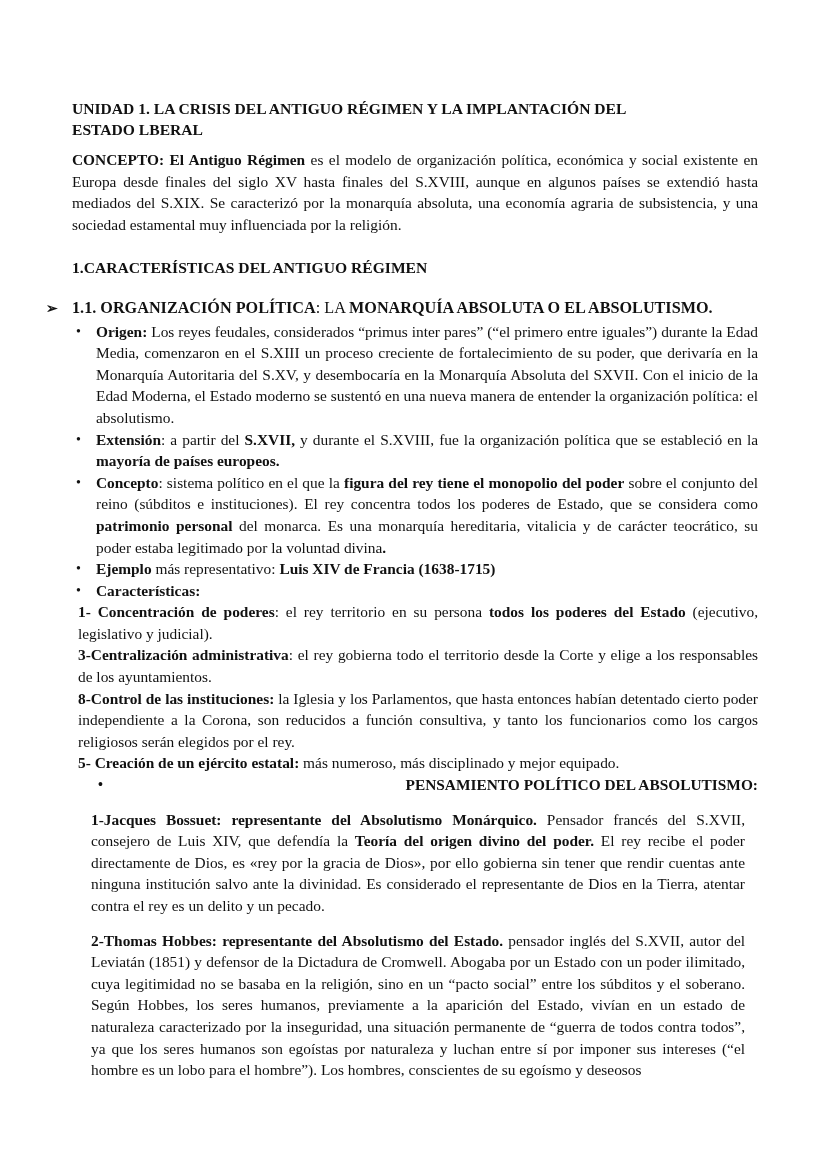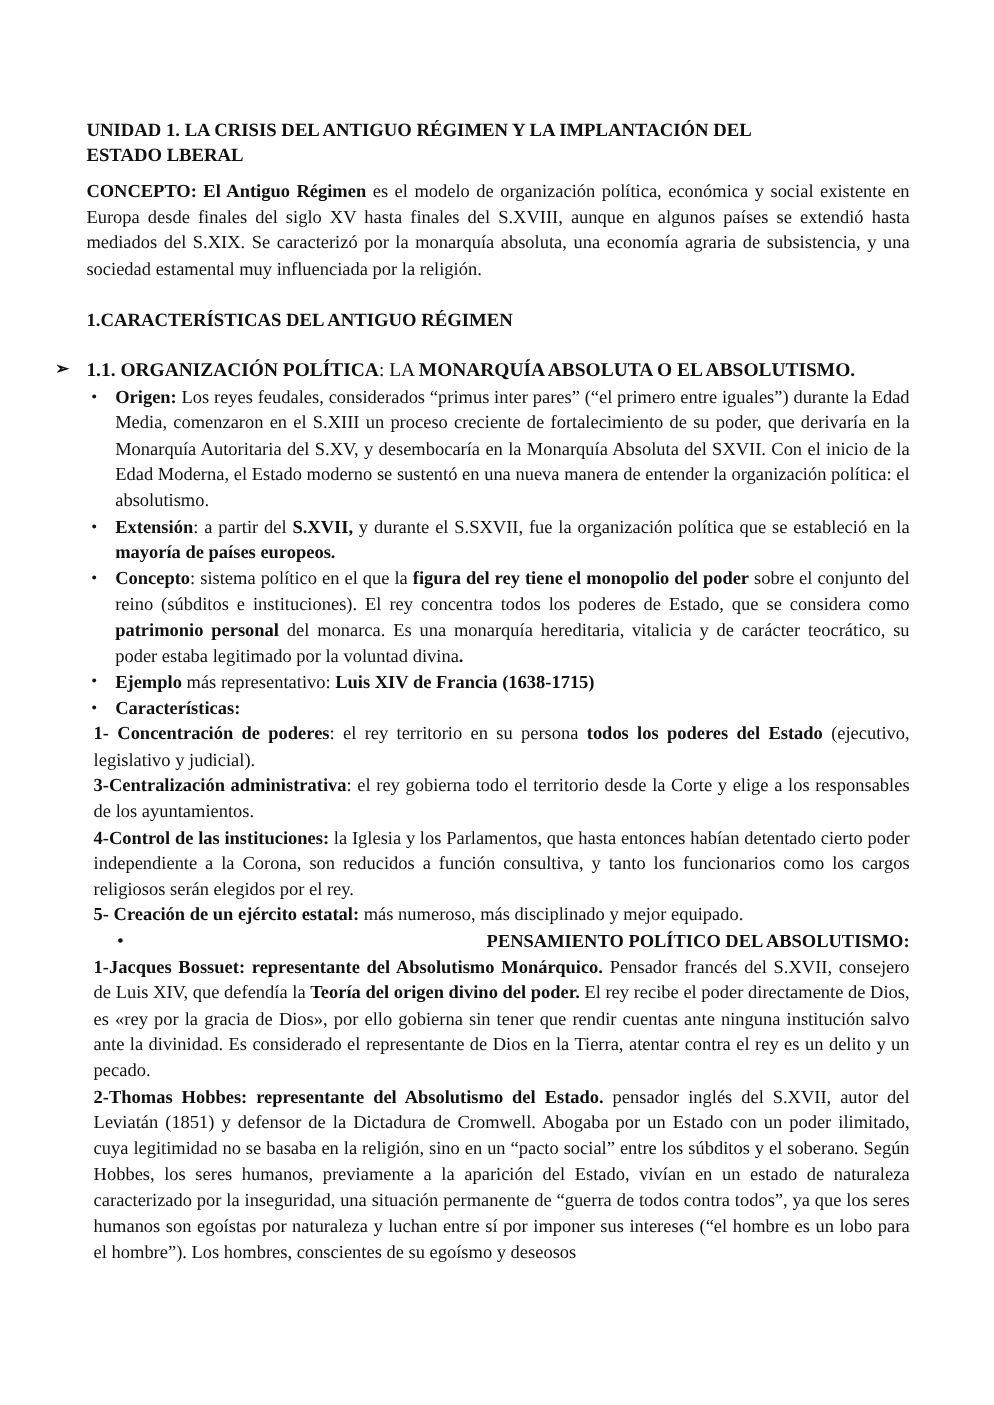--- a/index.html
+++ b/index.html
@@ -11,51 +11,51 @@
   .h1 { font-weight: bold; font-size: 15.6px; margin: 22px 0 19px 0; }
   .h2 { font-weight: bold; font-size: 16.2px; position: relative; margin: 0 0 1px 0; }
   .h2 .arrow { position: absolute; left: -26px; top: 0; font-size: 14px; }
   .h2 .normal { font-weight: normal; }
   ul.bullets { list-style: none; margin: 0; padding: 0 0 0 24px; }
   ul.bullets li { position: relative; text-align: justify; margin: 0; }
   ul.bullets li::before { content: "\2022"; position: absolute; left: -20px; top: 0; font-size: 14px; }
   .items p { margin: 0; text-align: justify; padding-left: 6px; }
   .pens { font-weight: bold; position: relative; padding-left: 46px; margin: 0; text-align: right; }
   .pens::before { content: "\2022"; position: absolute; left: 26px; font-size: 14px; }
-  .thinkers p { margin: 0; text-align: justify; padding-left: 6px; }
+  .thinkers p { margin: 13px; text-align: justify; padding-left: 6px; }
   b { font-weight: bold; }
 </style>
 </head>
 <body>
 
 <div class="page">
 
   <p class="title">
     <span>UNIDAD 1. LA CRISIS DEL ANTIGUO RÉGIMEN Y LA IMPLANTACIÓN DEL</span><br>
     <span>ESTADO LBERAL</span>
   </p>
 
   <p class="just"><b>CONCEPTO: El Antiguo Régimen</b><span> es el modelo de organización política, económica y social existente en Europa desde finales del siglo XV hasta finales del S.XVIII, aunque en algunos países se extendió hasta mediados del S.XIX. Se caracterizó por la monarquía absoluta, una economía agraria de subsistencia, y una sociedad estamental muy influenciada por la religión.</span></p>
 
   <p class="h1">1.CARACTERÍSTICAS DEL ANTIGUO RÉGIMEN</p>
 
   <p class="h2"><span class="arrow">➢</span><span>1.1. ORGANIZACIÓN POLÍTICA</span><span class="normal">: LA </span><span>MONARQUÍA ABSOLUTA O EL ABSOLUTISMO.</span></p>
 
   <ul class="bullets">
     <li><b>Origen:</b><span> Los reyes feudales, considerados “primus inter pares” (“el primero entre iguales”) durante la Edad Media, comenzaron en el S.XIII un proceso creciente de fortalecimiento de su poder, que derivaría en la Monarquía Autoritaria del S.XV, y desembocaría en la Monarquía Absoluta del SXVII. Con el inicio de la Edad Moderna, el Estado moderno se sustentó en una nueva manera de entender la organización política: el absolutismo.</span></li>
-    <li><b>Extensión</b><span>: a partir del </span><b>S.XVII,</b><span> y durante el S.SXVII, fue la organización política que se estableció en la </span><b>mayoría de países europeos.</b></li>
+    <li><b>Extensión</b><span>: a partir del </span><b>S.XVII,</b><span> y durante el S.XVIII, fue la organización política que se estableció en la </span><b>mayoría de países europeos.</b></li>
     <li><b>Concepto</b><span>: sistema político en el que la </span><b>figura del rey tiene el monopolio del poder</b><span> sobre el conjunto del reino (súbditos e instituciones). El rey concentra todos los poderes de Estado, que se considera como </span><b>patrimonio personal</b><span> del monarca. Es una monarquía hereditaria, vitalicia y de carácter teocrático, su poder estaba legitimado por la voluntad divina</span><b>.</b></li>
     <li><b>Ejemplo</b><span> más representativo: </span><b>Luis XIV de Francia (1638-1715)</b></li>
     <li><b>Características:</b></li>
   </ul>
 
   <div class="items">
     <p><b>1- Concentración de poderes</b><span>: el rey territorio en su persona </span><b>todos los poderes del Estado</b><span> (ejecutivo, legislativo y judicial).</span></p>
     <p><b>3-Centralización administrativa</b><span>: el rey gobierna todo el territorio desde la Corte y elige a los responsables de los ayuntamientos.</span></p>
-    <p><b>4-Control de las instituciones:</b><span>  la Iglesia y los Parlamentos, que hasta entonces habían detentado cierto poder independiente a la Corona, son reducidos a función consultiva, y tanto los funcionarios como los cargos religiosos serán elegidos por el rey.</span></p>
+    <p><b>8-Control de las instituciones:</b><span>  la Iglesia y los Parlamentos, que hasta entonces habían detentado cierto poder independiente a la Corona, son reducidos a función consultiva, y tanto los funcionarios como los cargos religiosos serán elegidos por el rey.</span></p>
     <p><b>5- Creación de un ejército estatal:</b><span> más numeroso, más disciplinado y mejor equipado.</span></p>
   </div>
 
   <p class="pens">PENSAMIENTO POLÍTICO DEL ABSOLUTISMO:</p>
 
   <div class="thinkers">
     <p><b>1-Jacques Bossuet: representante del Absolutismo Monárquico.</b><span> Pensador francés del S.XVII, consejero de Luis XIV, que defendía la </span><b>Teoría del origen divino del poder.</b><span> El rey recibe el poder directamente de Dios, es «rey por la gracia de Dios», por ello gobierna sin tener que rendir cuentas ante ninguna institución salvo ante la divinidad. Es considerado el representante de Dios en la Tierra, atentar contra el rey es un delito y un pecado.</span></p>
     <p><b>2-Thomas Hobbes: representante del Absolutismo del Estado.</b><span> pensador inglés del S.XVII, autor del Leviatán (1851) y defensor de la Dictadura de Cromwell. Abogaba por un Estado con un poder ilimitado, cuya legitimidad no se basaba en la religión, sino en un “pacto social” entre los súbditos y el soberano. Según Hobbes, los seres humanos, previamente a la aparición del Estado, vivían en un estado de naturaleza caracterizado por la inseguridad, una situación permanente de “guerra de todos contra todos”, ya que los seres humanos son egoístas por naturaleza y luchan entre sí por imponer sus intereses (“el hombre es un lobo para el hombre”). Los hombres, conscientes de su egoísmo y deseosos</span></p>
   </div>
 

